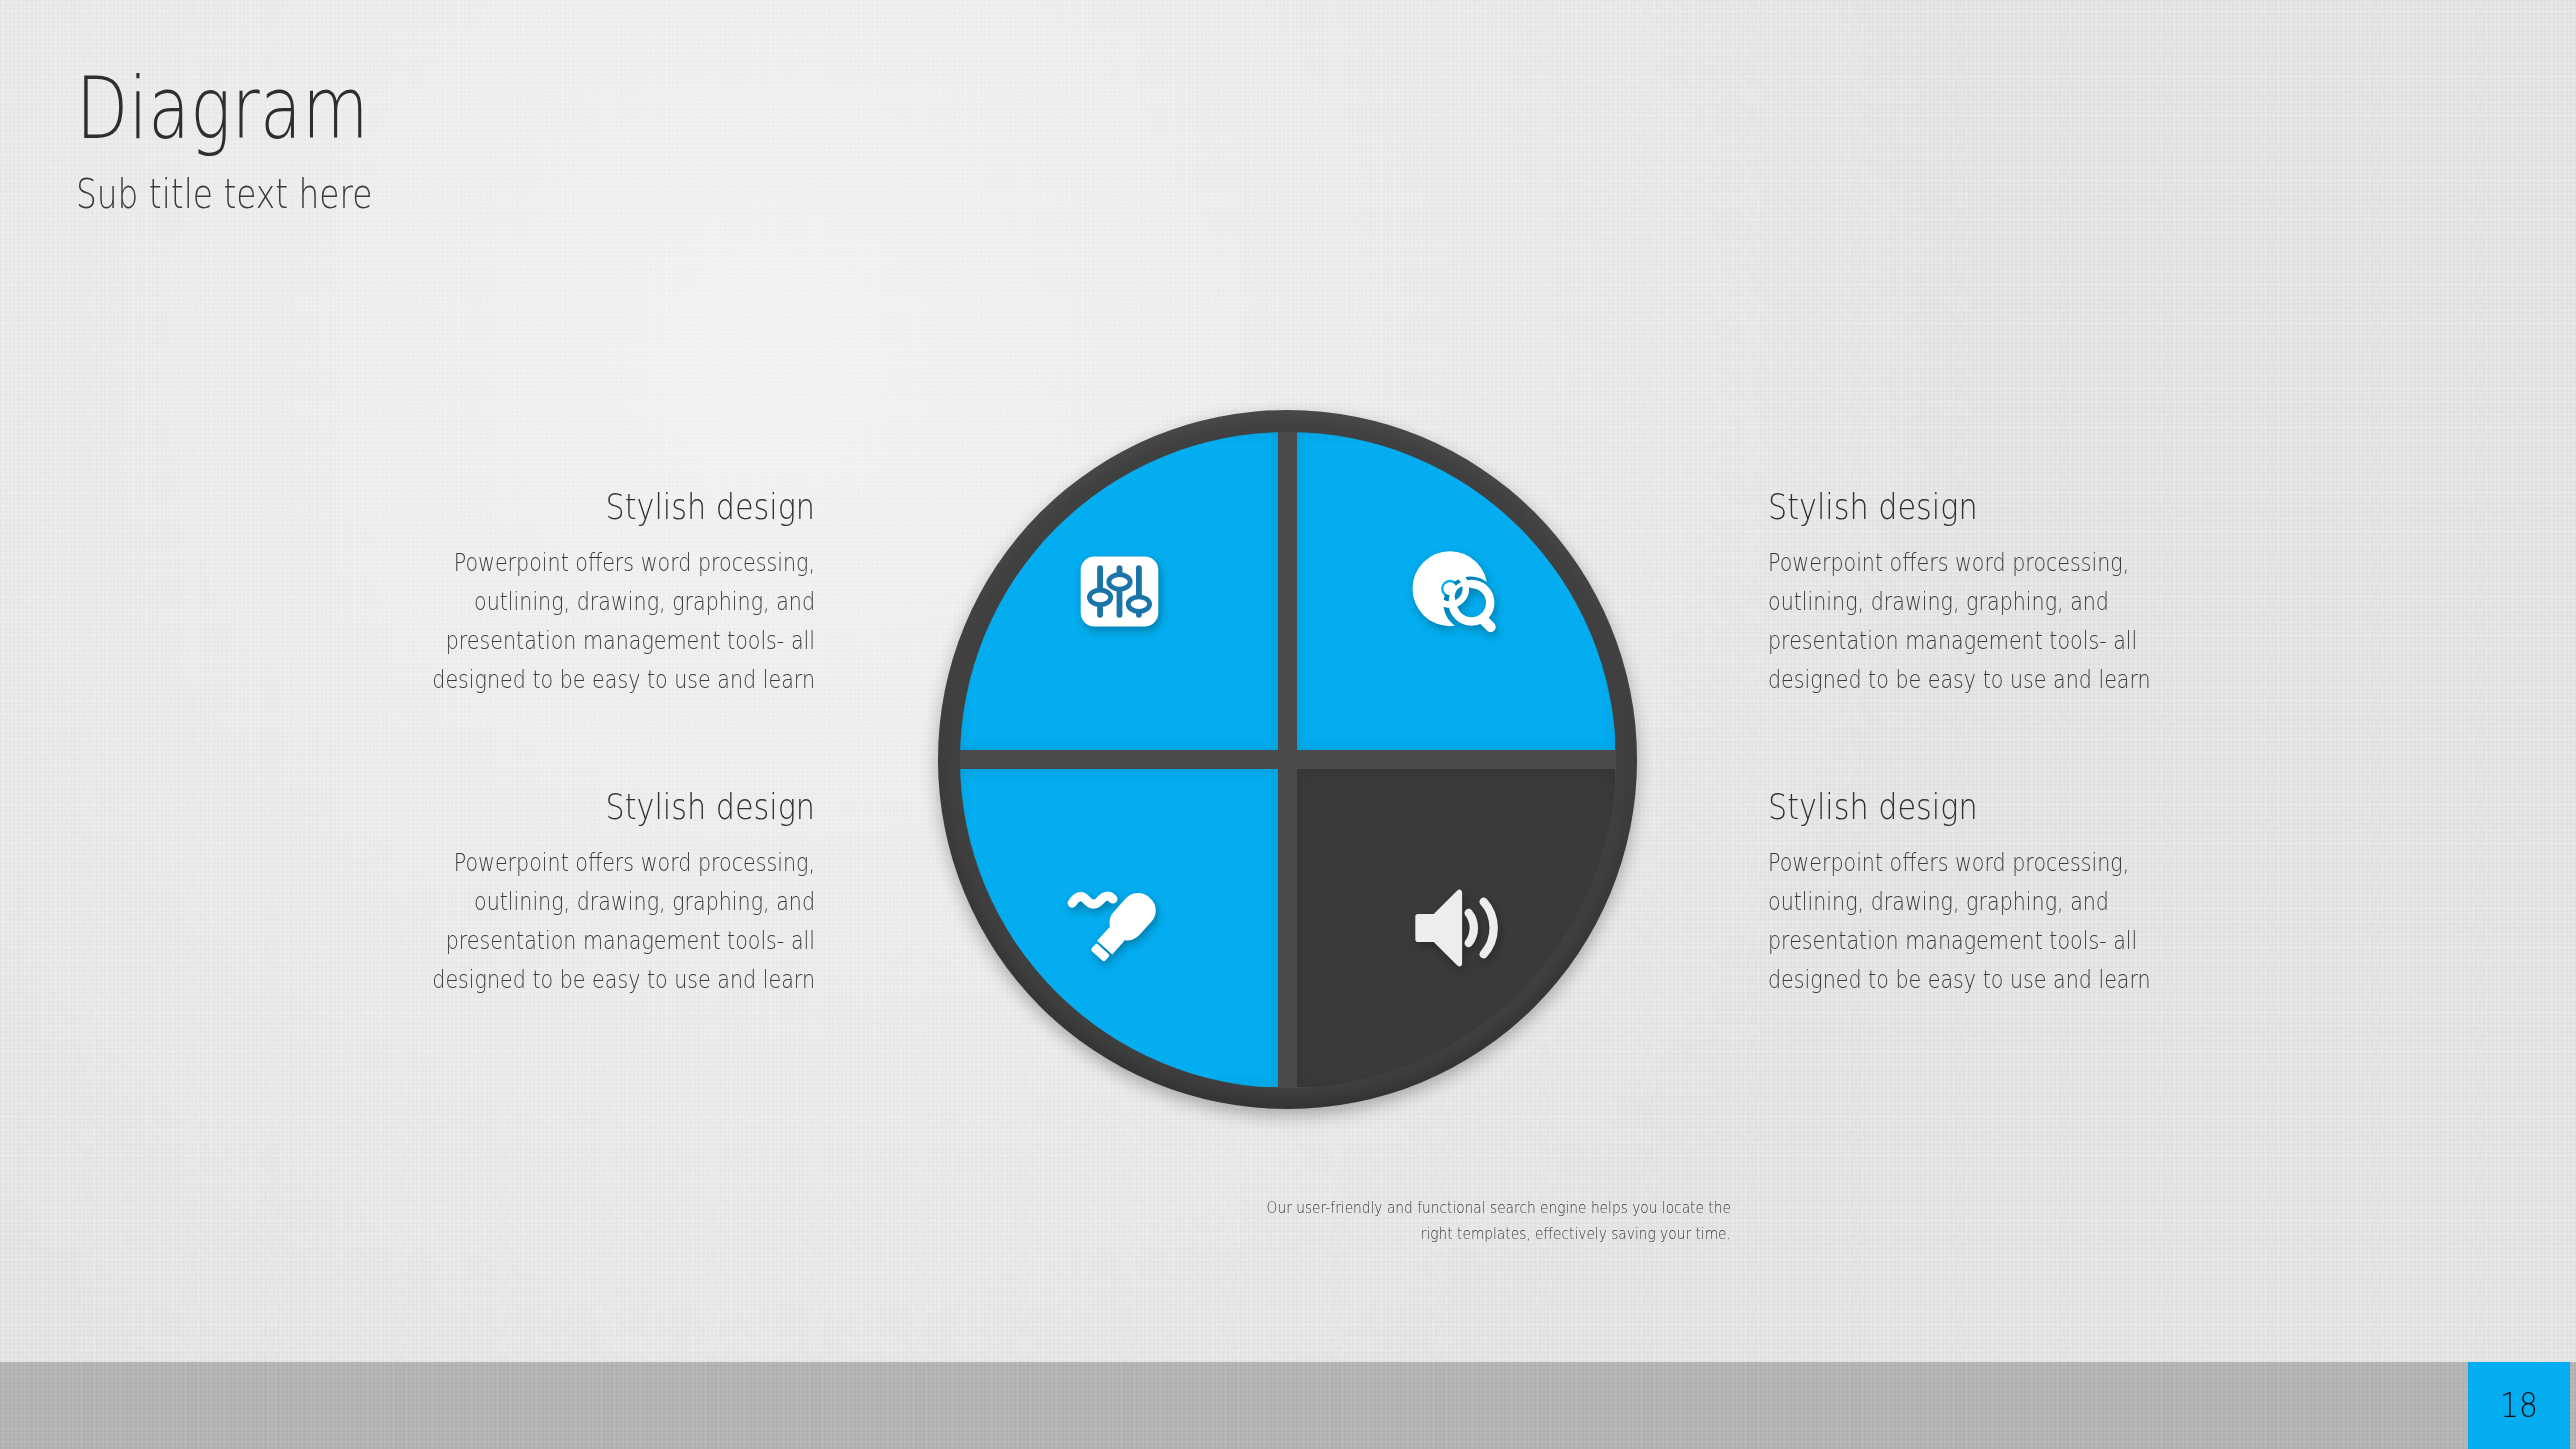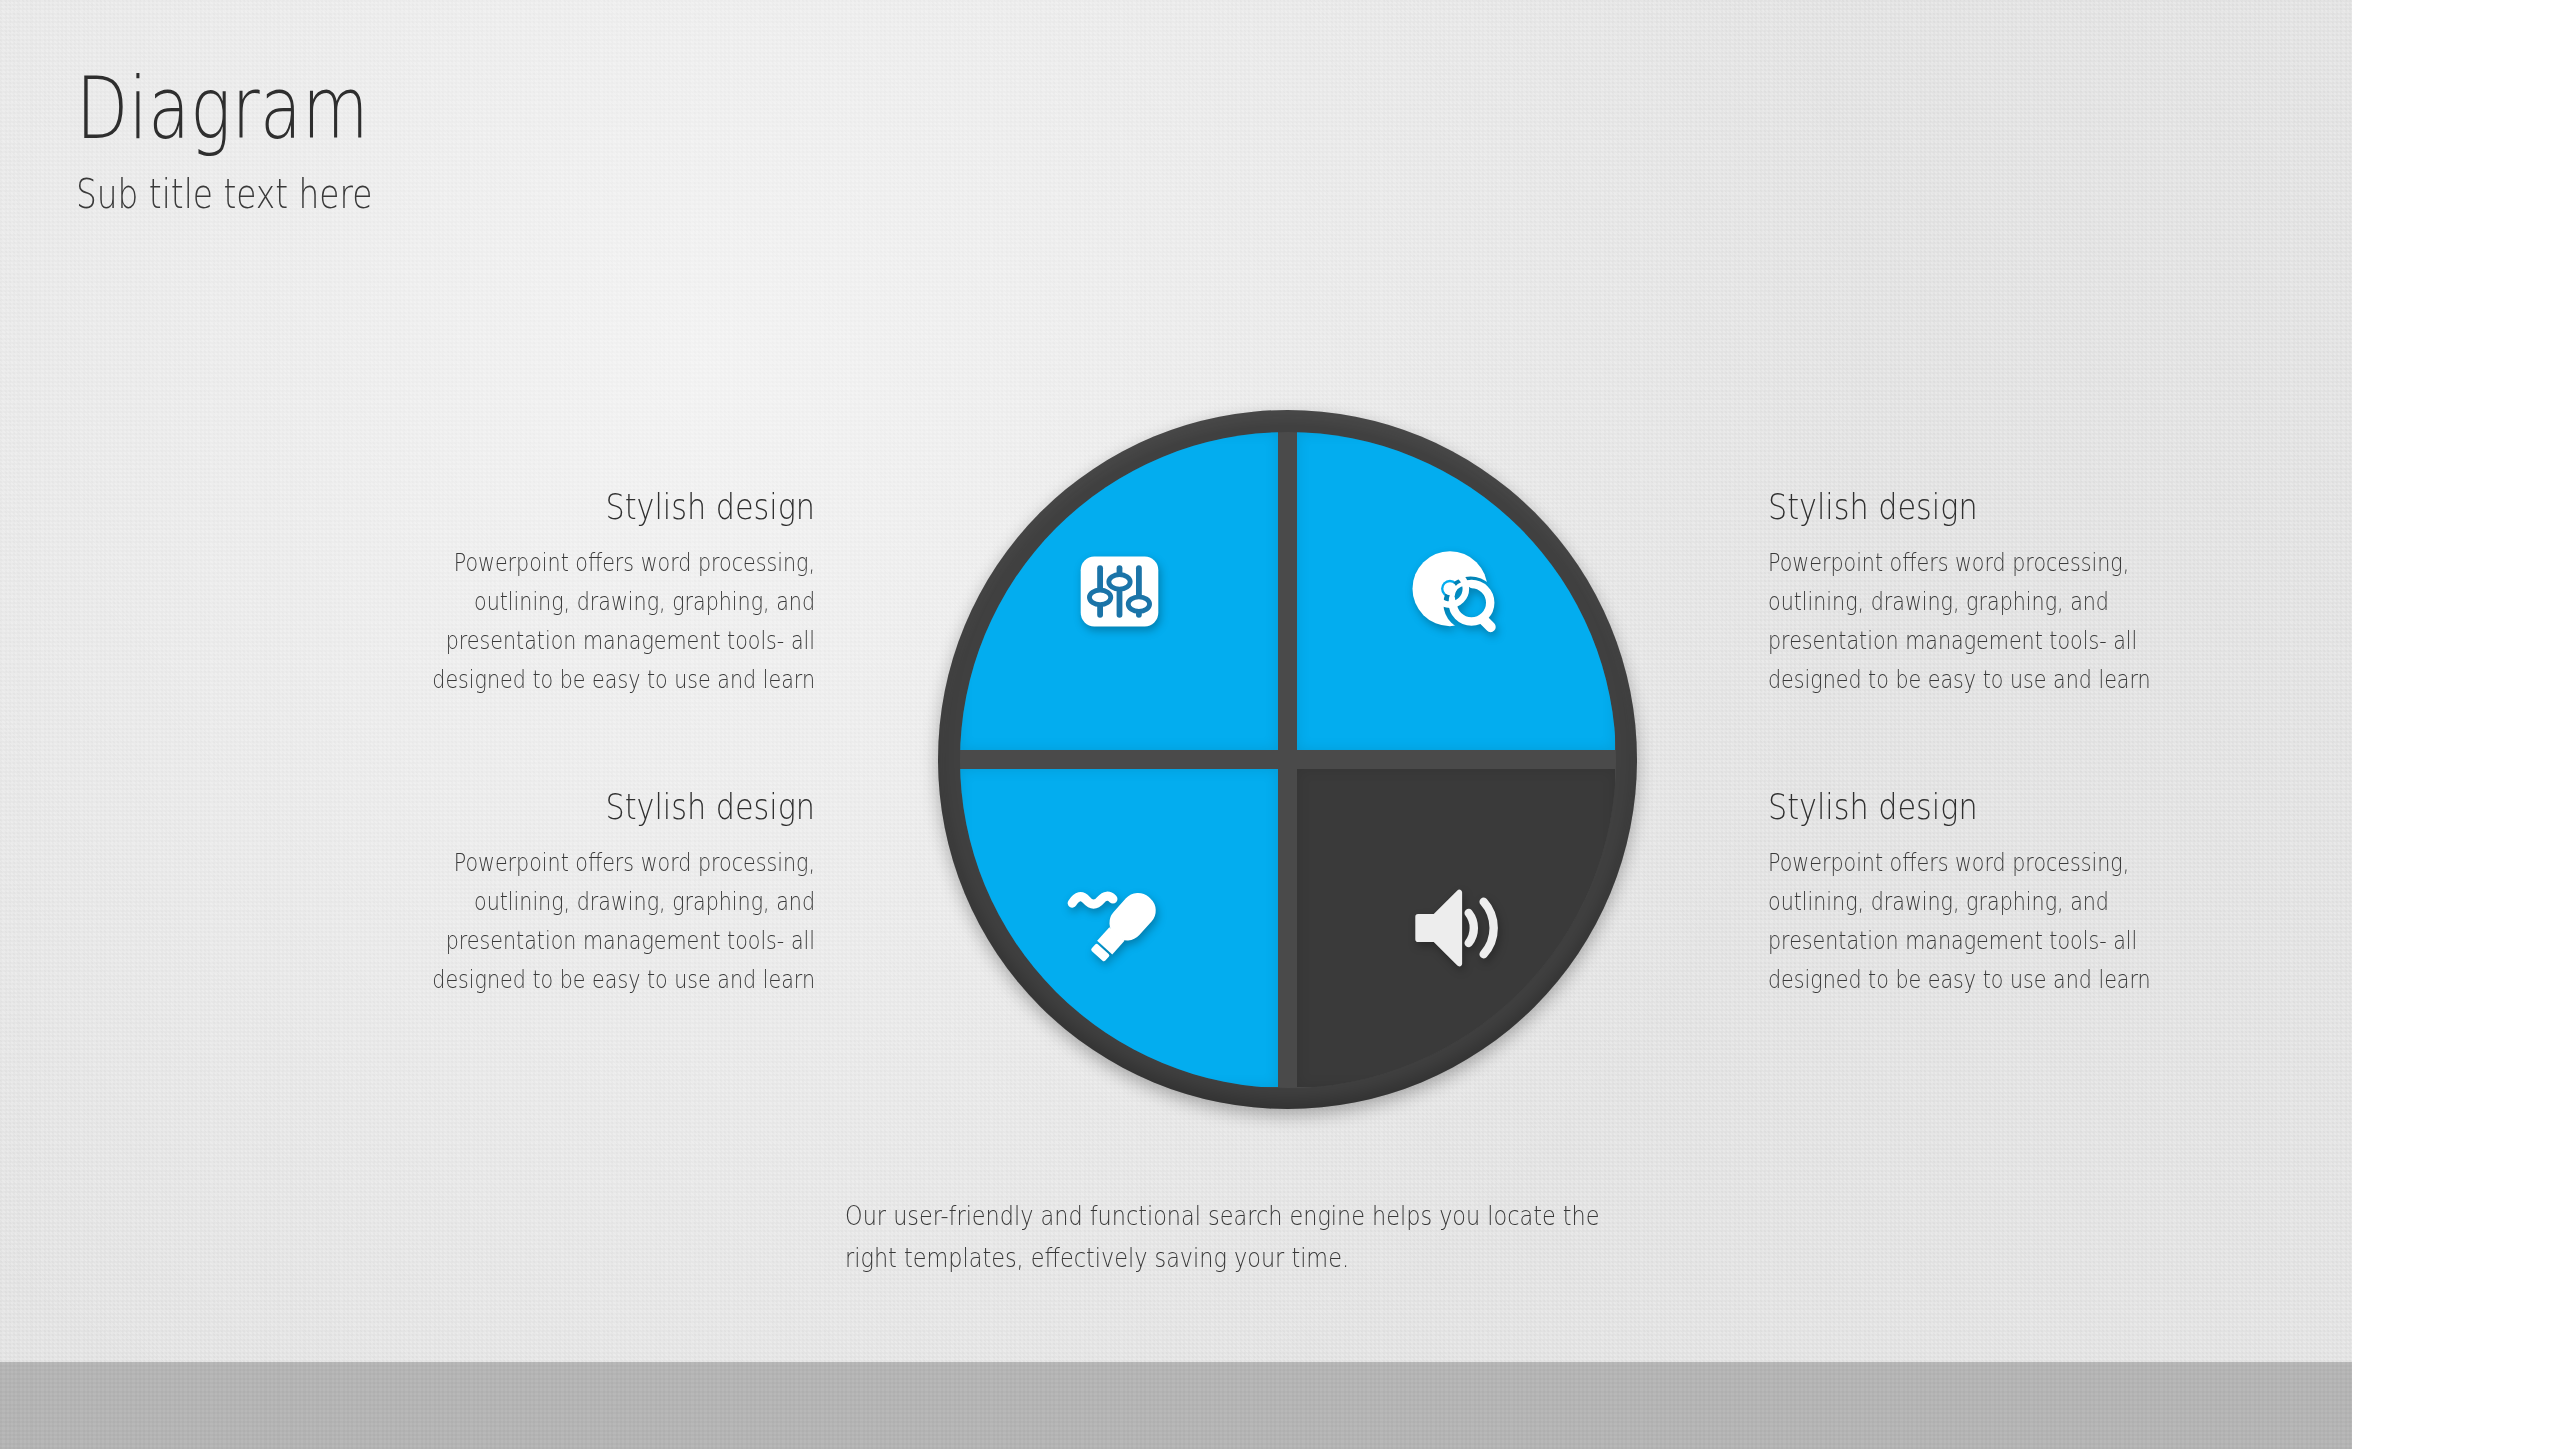--- a/index.html
+++ b/index.html
@@ -6,21 +6,21 @@
     margin: 0;
     padding: 0;
     background: #ffffff;
   }
   body {
     font-family: "Liberation Sans", sans-serif;
   }
 
   #slide {
     position: relative;
-    width: 2352px;
+    width: 2576px;
     height: 1449px;
     overflow: hidden;
     background-color: #e9e9e9;
     background-image:
       radial-gradient(circle at 30% 25%, rgba(255,255,255,0.55), rgba(255,255,255,0) 60%),
       repeating-linear-gradient(0deg,   rgba(0,0,0,0.018) 0 0.6px, rgba(255,255,255,0.018) 0.6px 1.3px),
       repeating-linear-gradient(90deg,  rgba(0,0,0,0.018) 0 0.6px, rgba(255,255,255,0.018) 0.6px 1.3px),
       repeating-linear-gradient(45deg,  rgba(0,0,0,0.012) 0 1.3px, rgba(255,255,255,0.012) 1.3px 2.6px);
   }
 
@@ -140,24 +140,24 @@
   .quad-icon svg {
     filter: drop-shadow(2.6px 4.5px 4.5px rgba(0,0,0,0.28));
   }
 
   
   #caption {
     position: absolute;
     left: 773px;
     top: 1195px;
     width: 1030px;
-    text-align: left;
-    font-family: "DejaVu Sans", sans-serif;
-    font-weight: 300;
-    font-size: 26px;
+    text-align: right;
+    font-family: "DejaVu Sans", sans-serif;
+    font-weight: 300;
+    font-size: 16px;
     line-height: 1.62;
     color: #383838;
   }
   #caption span { display: block; transform: scaleX(0.86); }
 
   
   #footer {
     position: absolute;
     left: 0;
     bottom: 0;

